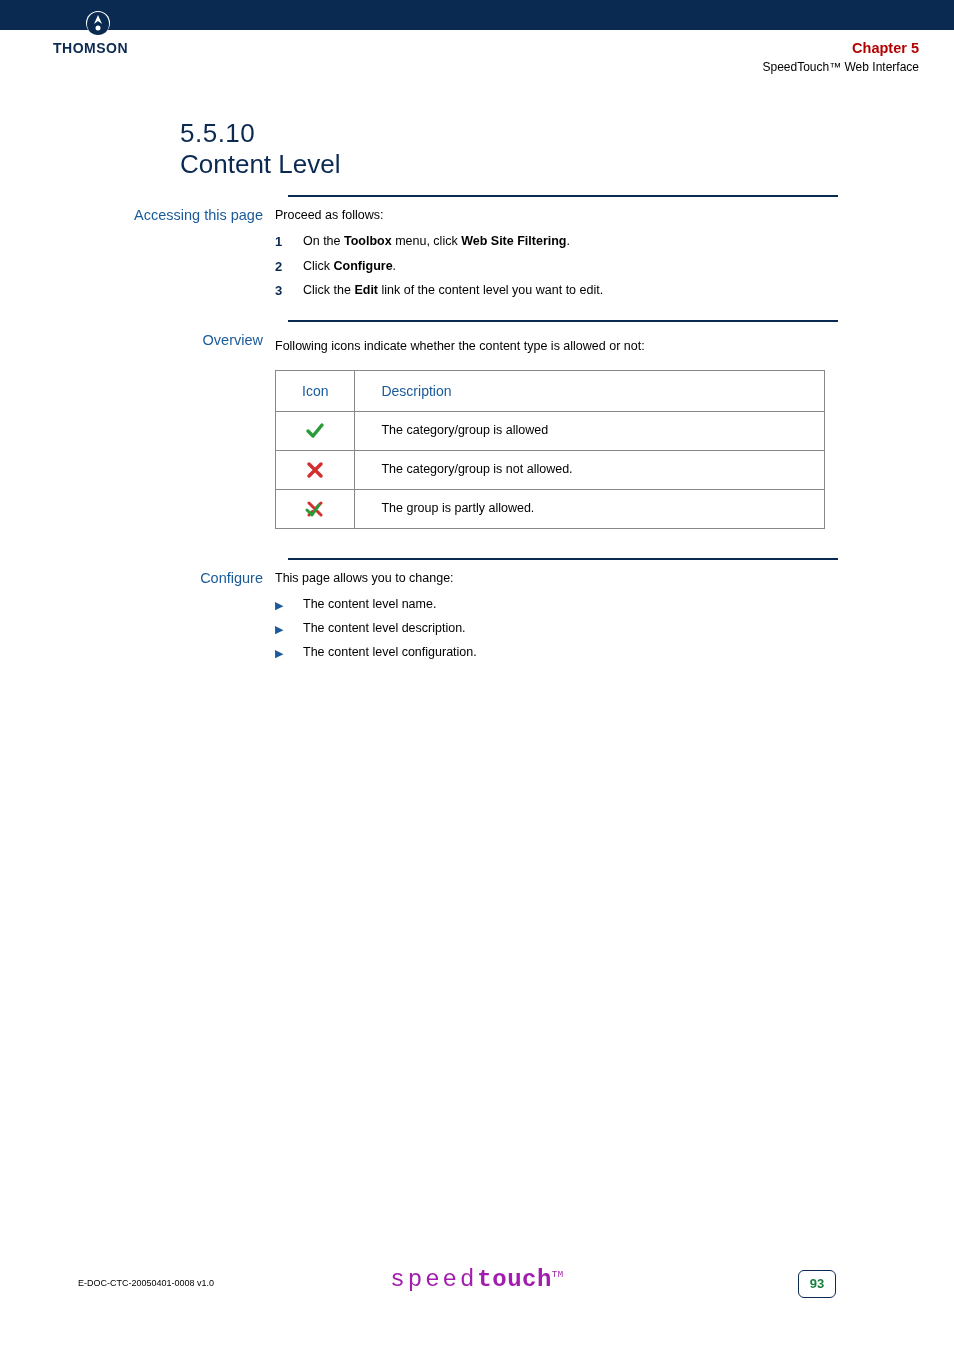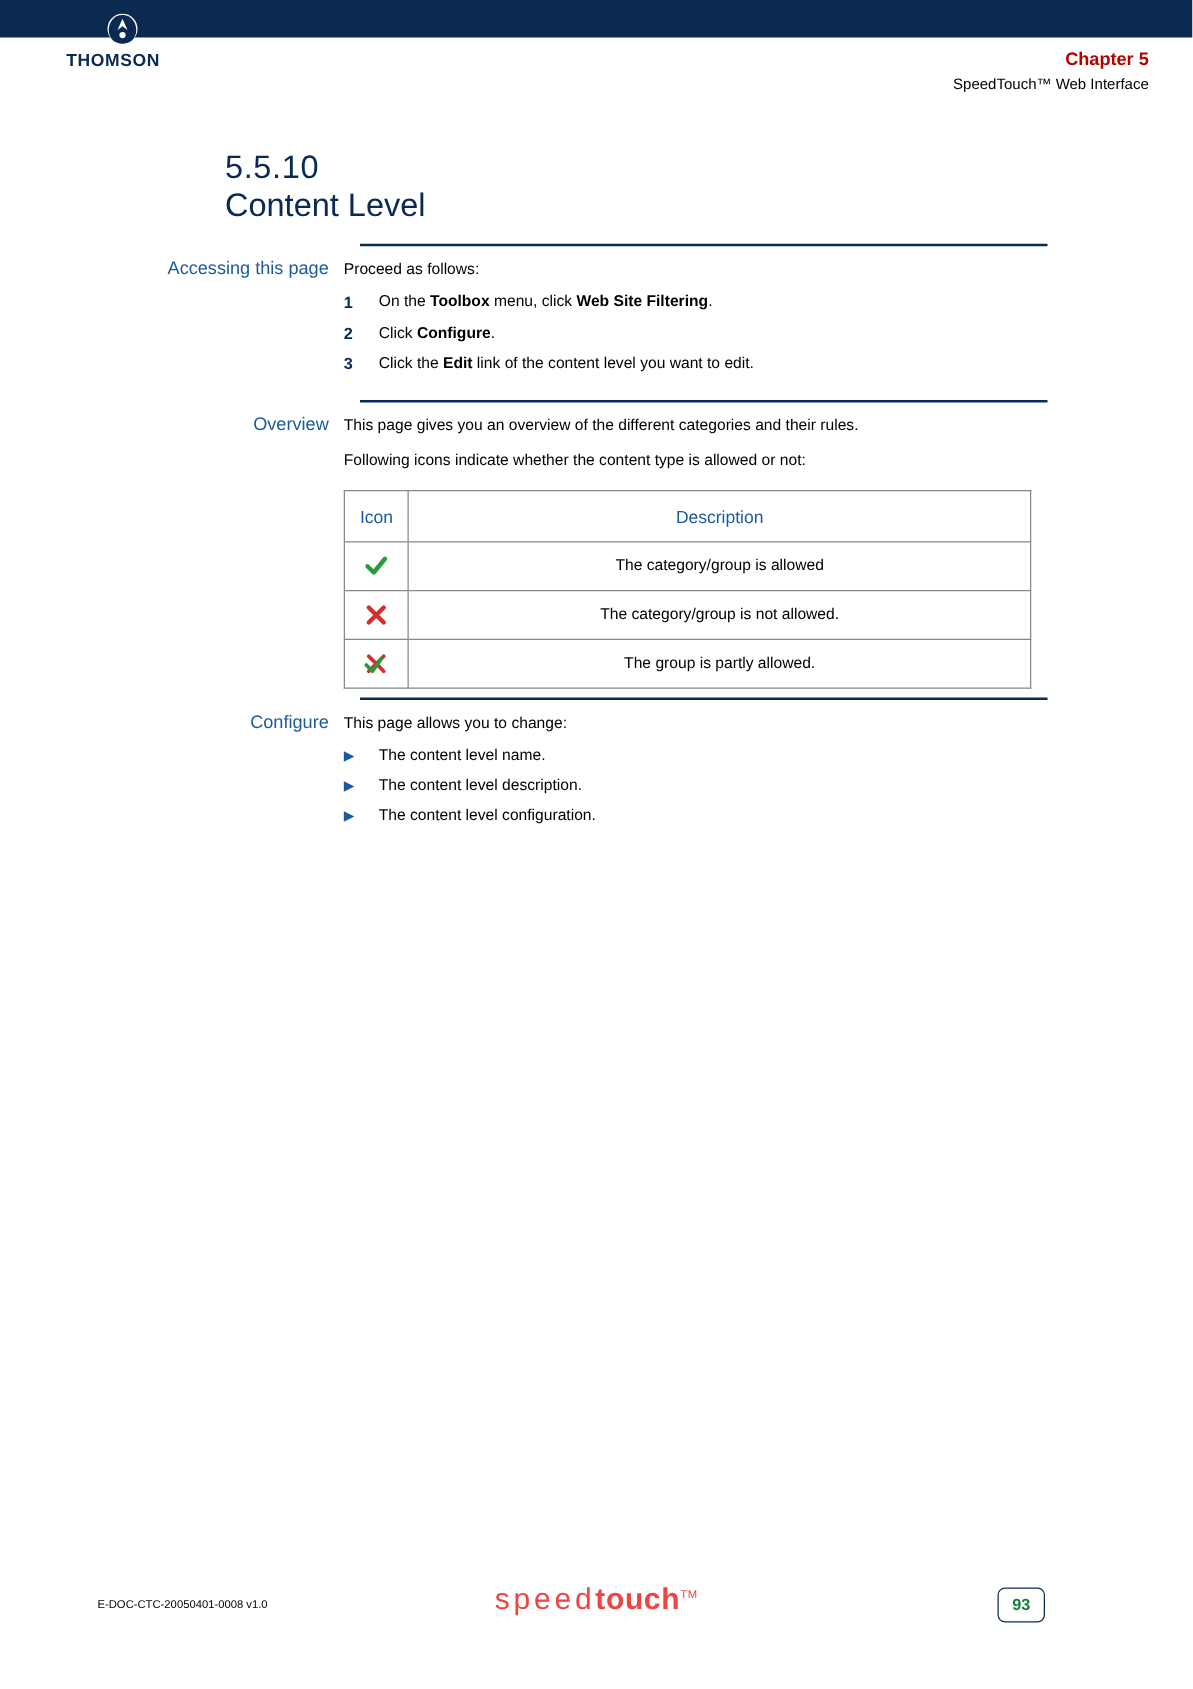--- a/index.html
+++ b/index.html
@@ -140,22 +140,22 @@
     text-align: left;
     padding-top: 2px;
   }
   .icon-table {
     border-collapse: collapse;
     width: 550px;
     margin-top: 12px;
   }
   .icon-table th, .icon-table td {
     border: 1px solid #888;
-    padding: 8px 12px;
-    text-align: center;
+    padding: 8px 26px;
+    text-align: left;
     font-size: 12.5px;
     vertical-align: middle;
   }
   .icon-table th {
     font-weight: normal;
     color: #1a5a9a;
     font-family: Verdana, Arial, sans-serif;
     font-size: 14px;
   }
   .icon-table td:first-child {
@@ -175,23 +175,23 @@
     left: 78px;
     top: 12px;
     font-size: 9px;
     color: #000;
   }
   .footer-logo {
     position: absolute;
     left: 50%;
     top: 0;
     transform: translateX(-50%);
-    font-family: Liberation Sans, sans-serif;
+    font-family: Liberation Mono, monospace;
     font-size: 24px;
-    color: #ef4444;
+    color: #a21caf;
     letter-spacing: 0.5px;
   }
   .footer-logo .thin { font-weight: 300; letter-spacing: 3px; }
   .footer-logo .bold { font-weight: bold; letter-spacing: 0.5px; }
   .footer-logo .tm { font-size: 9px; vertical-align: super; }
   .page-num-box {
     position: absolute;
     right: 118px;
     top: 4px;
     width: 36px;
@@ -258,21 +258,20 @@
       </ul>
     </div>
   </div>
 </div>
 
 <div class="section-container" style="top:320px;">
   <hr class="section-hr">
   <div class="section-row">
     <div class="section-label">Overview</div>
     <div class="section-content">
-      <div>This page gives you an overview of the different categories and their rules.</div>
       <div style="margin-top:6px;">Following icons indicate whether the content type is allowed or not:</div>
       <table class="icon-table">
         <tbody>
             <tr>
           <th>Icon</th>
           <th>Description</th>
         </tr>
         <tr>
           <td class="icon-cell">
             <svg width="20" height="20" viewBox="0 0 20 20">

